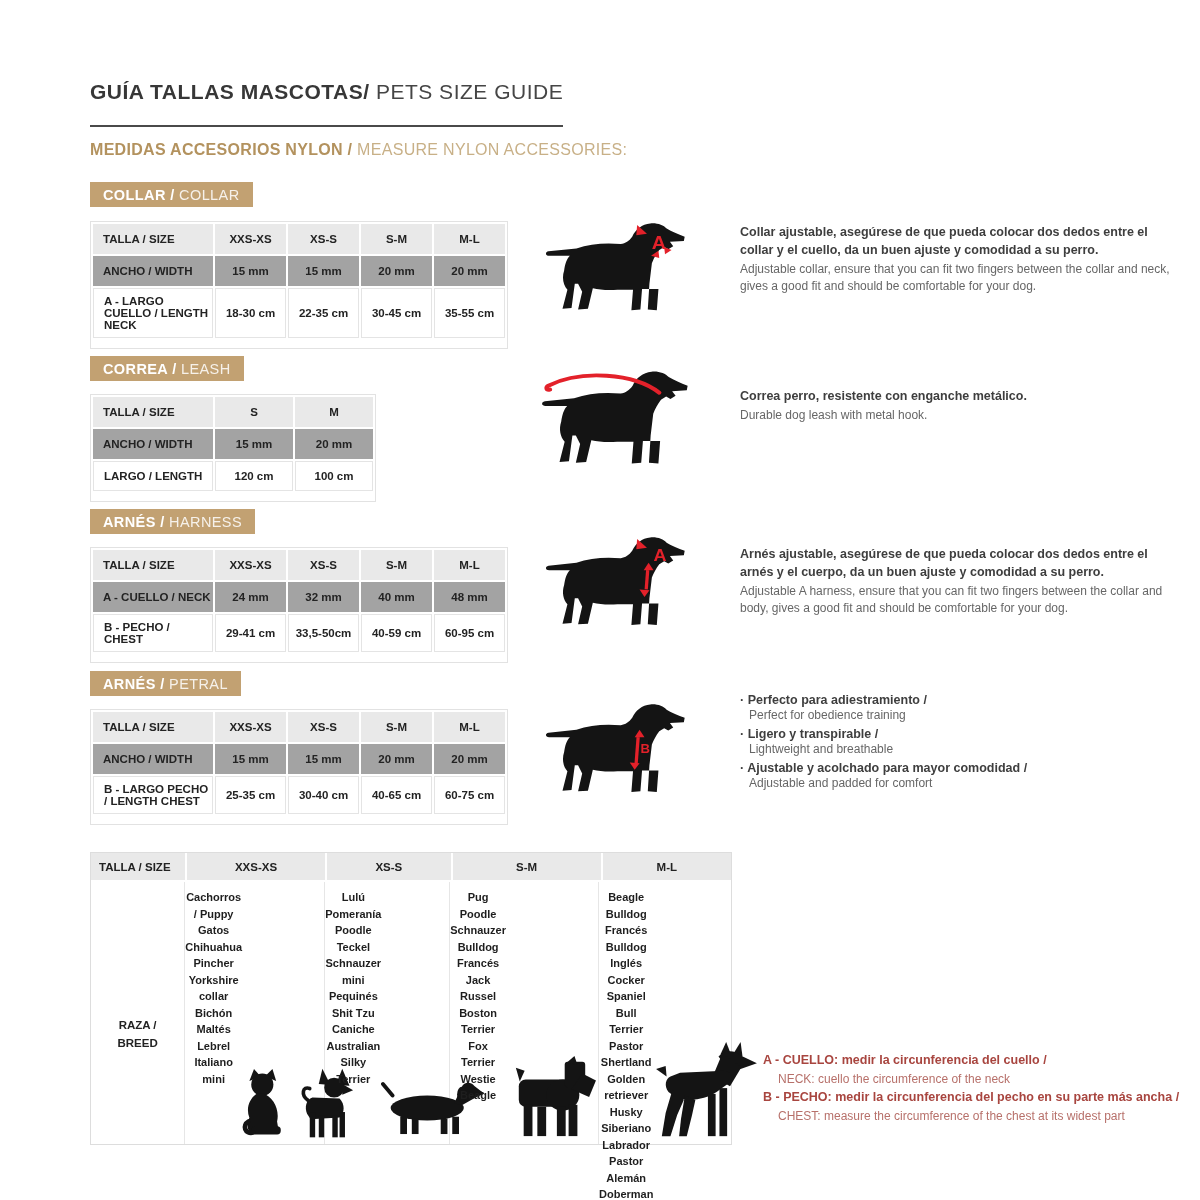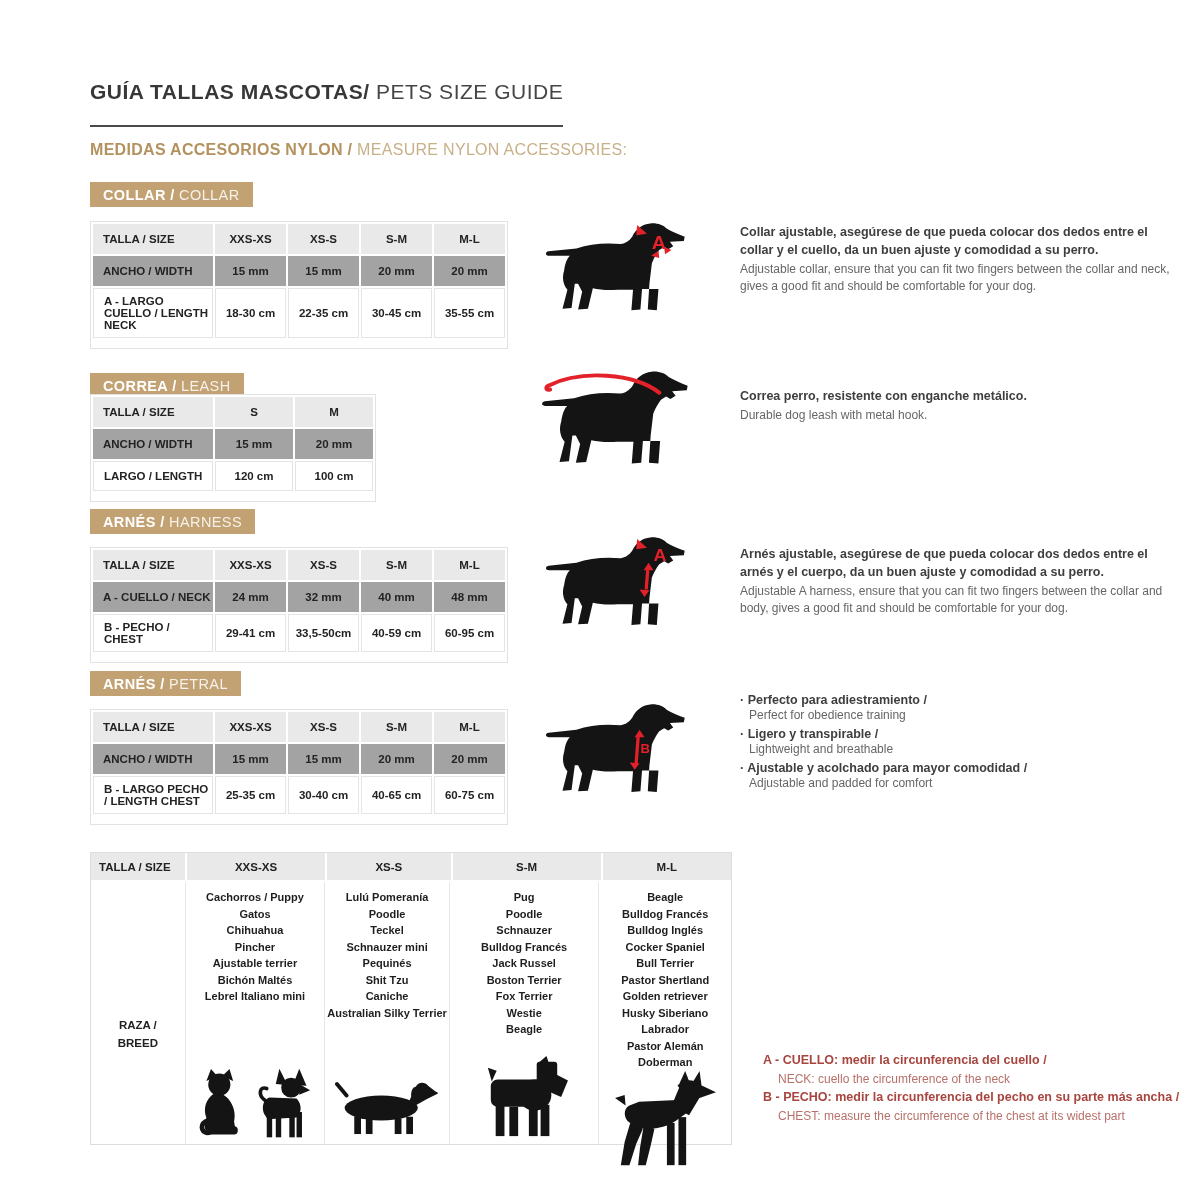--- a/index.html
+++ b/index.html
@@ -50,21 +50,21 @@
   .bullet .desc-en{color:#666;font-size:12px;padding-left:9px;line-height:1.4;}
 
   
   .breed-table{left:90px;top:852px;width:642px;border:1px solid #ddd;background:#fff;box-sizing:border-box;}
   .breed-head{display:flex;background:#fff;}
   .bh-cell{background:#e9e9e9;font-weight:bold;font-size:11.5px;display:flex;
     align-items:center;justify-content:center;height:27px;margin-right:2px;box-sizing:border-box;}
   .bh-cell:last-child{margin-right:0;}
   .bh-cell.first{justify-content:flex-start;padding-left:8px;}
   .breed-body{display:flex;height:262px;border-top:2px solid #fff;}
-  .bcol{border-right:1px solid #e6e6e6;box-sizing:border-box;display:flex;flex-direction:column;padding-top:7px;}
+  .bcol{border-right:1px solid #e6e6e6;box-sizing:border-box;display:flex;padding-top:7px;}
   .bcol:last-child{border-right:none;}
   .w0{width:95px;}.w1{width:140px;}.w2{width:125px;}.w3{width:150px;}.w4{width:132px;}
   .bh-cell.w0{width:95px;}.bh-cell.w1{width:140px;}.bh-cell.w2{width:125px;}
   .bh-cell.w3{width:150px;}.bh-cell.w4{width:130px;}
   .raza-cell{align-items:center;justify-content:center;}
   .raza-label{font-weight:bold;font-size:11.5px;text-align:center;width:56px;line-height:1.5;margin-top:36px;}
   .breed-item{font-size:11px;font-weight:bold;line-height:16.5px;text-align:center;color:#1e1e1e;}
   .sil-box{margin-top:auto;display:flex;align-items:flex-end;justify-content:center;gap:8px;padding-bottom:4px;}
 
   
@@ -191,21 +191,21 @@
     <path d="M133,50 L142,43 L143,53 Z"></path>
     <path d="M158,42 L149,38 L150,48 Z"></path>
     <text x="134" y="41" font-size="24" font-weight="bold">A</text>
   </g>
 </svg>
 <div class="abs desc" style="left:740px;top:224px;">
   <div class="desc-es">Collar ajustable, asegúrese de que pueda colocar dos dedos entre el collar y el cuello, da un buen ajuste y comodidad a su perro.</div>
   <div class="desc-en">Adjustable collar, ensure that you can fit two fingers between the collar and neck, gives a good fit and should be comfortable for your dog.</div>
 </div>
 
-<div class="abs badge" style="left:90px;top:373px;">
+<div class="abs badge" style="left:90px;top:356px;">
   <span>CORREA /</span>
   <span class="en">LEASH</span>
 </div>
 <div class="abs size-table cols2" style="left:90px;top:394px;">
     <div class="trow thead-row">
       <div class="tcell tlabel">TALLA / SIZE</div>
       <div class="tcell">S</div>
       <div class="tcell">M</div>
     </div>
     <div class="trow tmid-row">
@@ -332,21 +332,21 @@
   <div class="breed-body">
     <div class="bcol w0 raza-cell">
       <div class="raza-label">RAZA / BREED</div>
     </div>
     <div class="bcol w1">
       <div>
           <div class="breed-item">Cachorros / Puppy</div>
           <div class="breed-item">Gatos</div>
           <div class="breed-item">Chihuahua</div>
           <div class="breed-item">Pincher</div>
-          <div class="breed-item">Ajustable terrier</div>
+          <div class="breed-item">Yorkshire collar</div>
           <div class="breed-item">Bichón Maltés</div>
           <div class="breed-item">Lebrel Italiano mini</div>
         </div>
       <div class="sil-box">
         <svg width="48" height="72">
             <use href="#cat-sil"></use>
           </svg>
         <svg width="56" height="74">
             <use href="#chihuahua-sil"></use>
           </svg>

